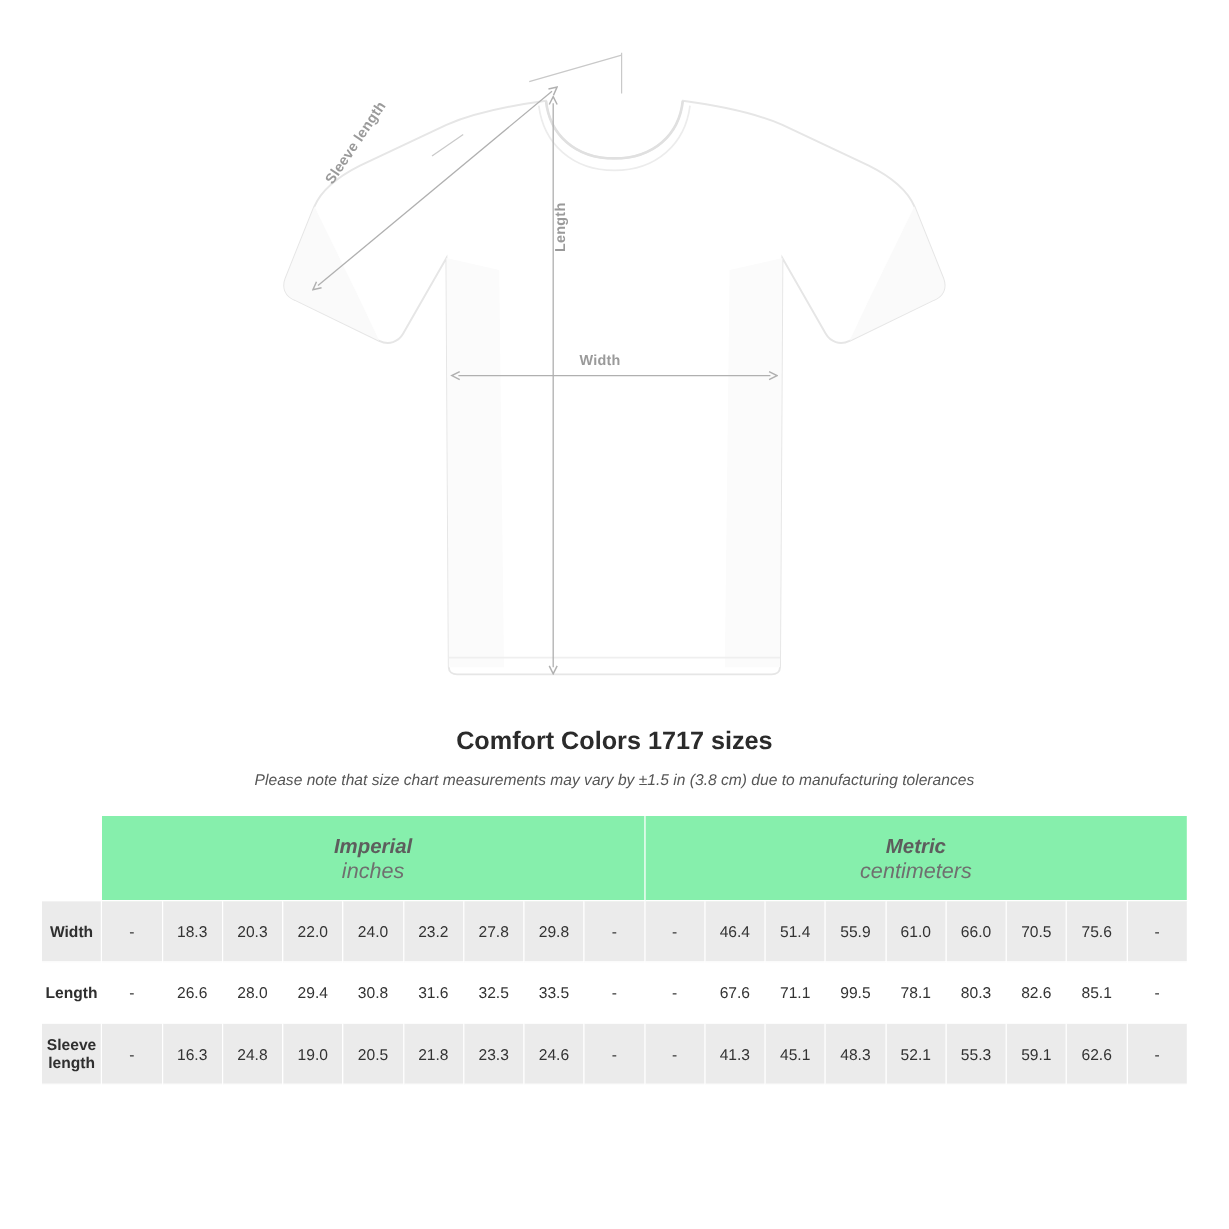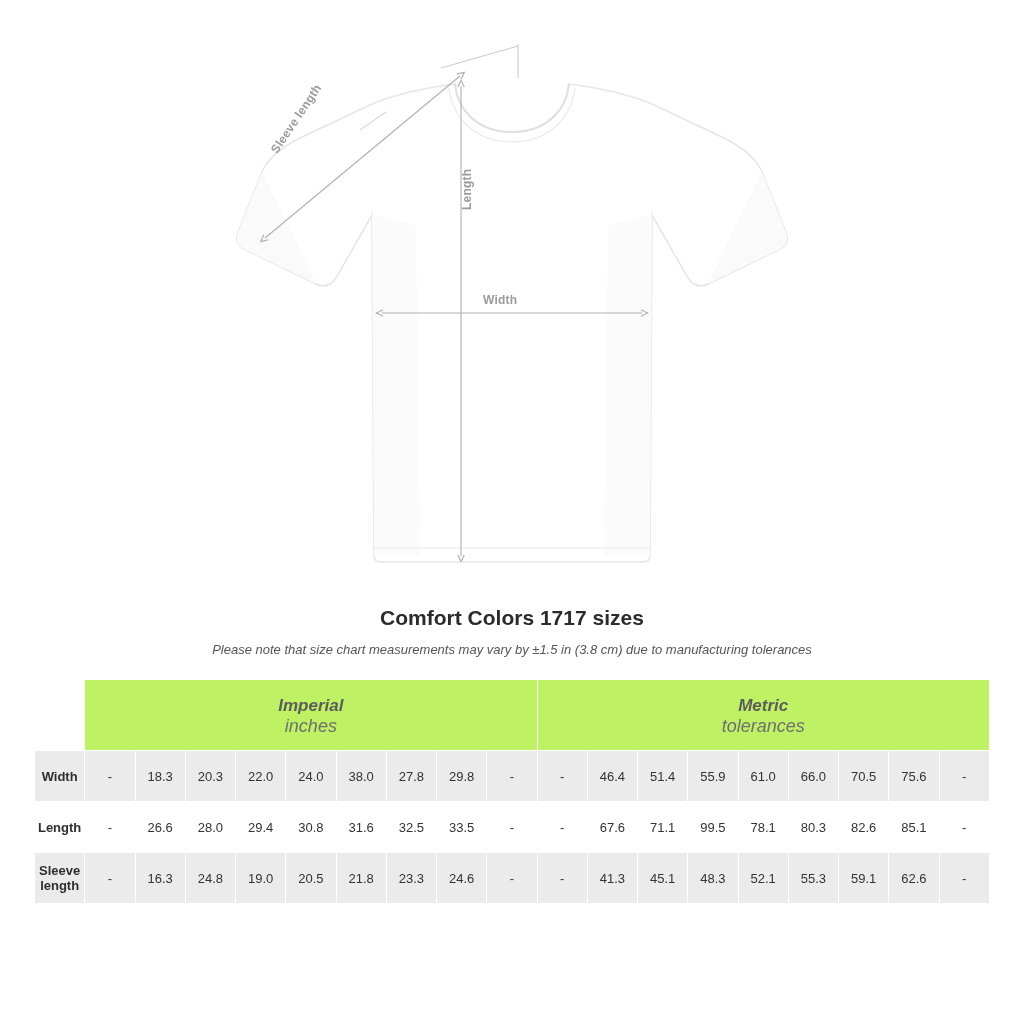--- a/index.html
+++ b/index.html
@@ -82,21 +82,21 @@
   }
   table.size-table td,
   table.size-table th {
     border: 1px solid #ffffff;
     text-align: center;
     font-size: 13px;
     color: #333333;
     font-weight: normal;
   }
   .unit-head {
-    background: #bef264;
+    background: #86efac;
     height: 68px;
     vertical-align: middle;
     margin-left: 36px;
   }
   .unit-head .unit-name {
     font-size: 17px;
     font-style: italic;
     font-weight: bold;
     color: #5d5d5d;
     line-height: 22px;
@@ -217,33 +217,33 @@
   <table class="size-table">
     <tbody>
       <tr>
         <td class="corner-cell"></td>
         <td class="unit-head" colspan="9">
           <div class="unit-name">Imperial</div>
           <div class="unit-sub">inches</div>
         </td>
         <td class="unit-head" colspan="9">
           <div class="unit-name">Metric</div>
-          <div class="unit-sub">tolerances</div>
+          <div class="unit-sub">centimeters</div>
         </td>
       </tr>
 
 
       <tr class="data-row shaded">
         <td class="rowlabel">Width</td>
         <td class="vcol">-</td>
         <td class="vcol">18.3</td>
         <td class="vcol">20.3</td>
         <td class="vcol">22.0</td>
         <td class="vcol">24.0</td>
-        <td class="vcol">38.0</td>
+        <td class="vcol">23.2</td>
         <td class="vcol">27.8</td>
         <td class="vcol">29.8</td>
         <td class="vcol">-</td>
         <td class="vcol">-</td>
         <td class="vcol">46.4</td>
         <td class="vcol">51.4</td>
         <td class="vcol">55.9</td>
         <td class="vcol">61.0</td>
         <td class="vcol">66.0</td>
         <td class="vcol">70.5</td>

